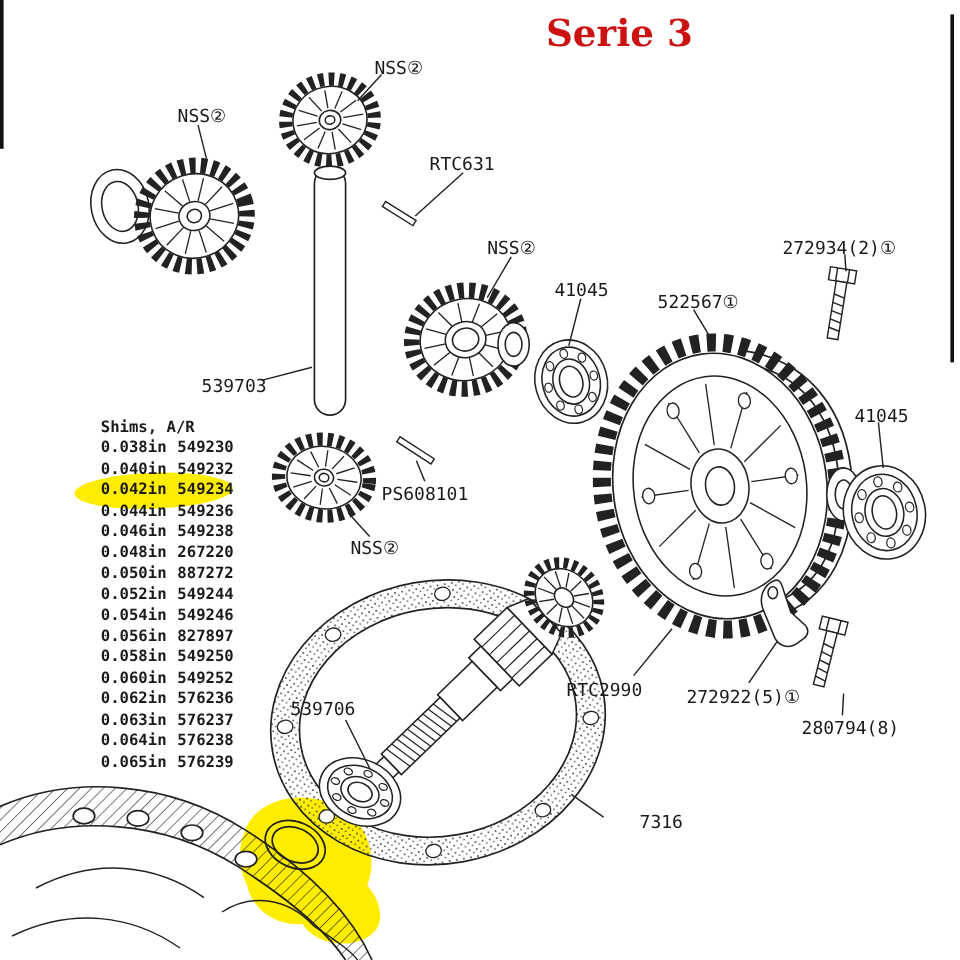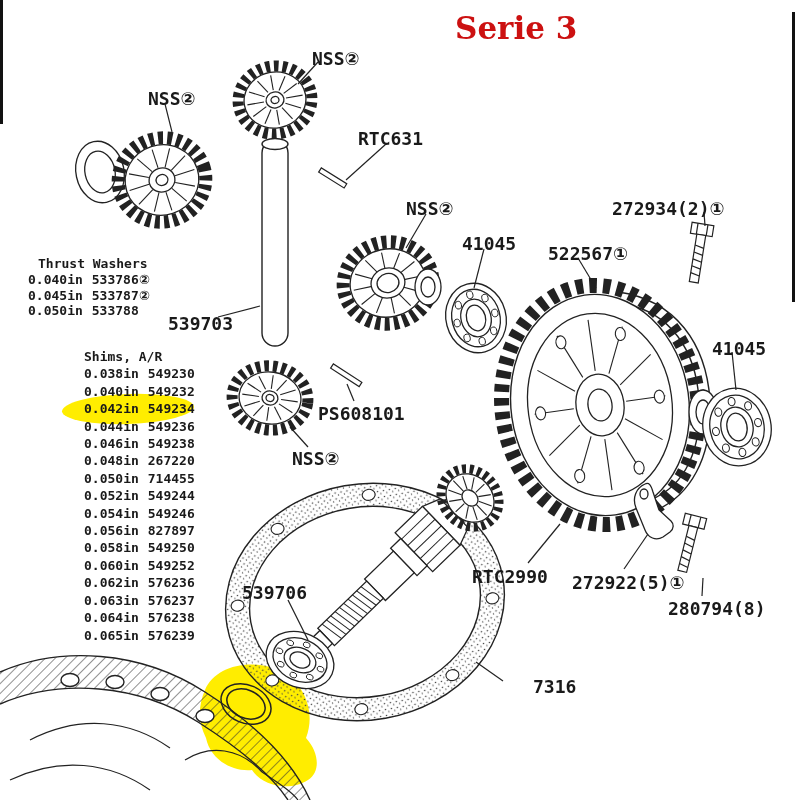--- a/index.html
+++ b/index.html
@@ -2,21 +2,21 @@
 <html><head>
 <meta charset="utf-8">
 <style>
   * { margin:0; padding:0; box-sizing:border-box; }
   html,body { width:800px; height:800px; background:#fff; overflow:hidden;
               font-family:"DejaVu Sans Mono","DejaVu Sans",monospace; color:#1a1a1a; }
   .stage { position:relative; width:632px; height:800px; background:#fff; }
   svg.art { position:absolute; left:0; top:0; z-index:1; }
   .title { position:absolute; left:455px; top:10px; z-index:3;
            font-family:"DejaVu Serif",serif; font-size:31px; font-weight:bold; color:#cc1111; }
-  .callout { position:absolute; z-index:3; font-size:18px; font-weight:bold; white-space:nowrap; }
+  .callout { position:absolute; z-index:3; font-size:15px; font-weight:normal; white-space:nowrap; }
   .block { position:absolute; z-index:3; font-size:13px; font-weight:bold; white-space:nowrap; }
   .tw .r { line-height:15.5px; }
   .sh .r { line-height:17.4px; }
   .hd { line-height:17.4px; }
   .tw .hd { line-height:17px; padding-left:10px; }
   .r .part { margin-left:9px; }
   .badge { font-family:"DejaVu Sans",sans-serif; }
 </style>
 </head>
 <body>
@@ -282,47 +282,41 @@
 </svg>
 
 <div class="title">Serie 3</div>
 
 <div class="callout" style="left:148px;top:88px">NSS②</div>
 <div class="callout" style="left:312px;top:48px">NSS②</div>
 <div class="callout" style="left:358px;top:128px">RTC631</div>
 <div class="callout" style="left:406px;top:198px">NSS②</div>
 <div class="callout" style="left:462px;top:233px">41045</div>
 <div class="callout" style="left:548px;top:243px">522567①</div>
-<div class="callout" style="left:612px;top:198px">272934(2)①</div>
+<div class="callout" style="left:652px;top:198px">272934(2)①</div>
 <div class="callout" style="left:712px;top:338px">41045</div>
 <div class="callout" style="left:168px;top:313px">539703</div>
 <div class="callout" style="left:318px;top:403px">PS608101</div>
 <div class="callout" style="left:292px;top:448px">NSS②</div>
 <div class="callout" style="left:472px;top:566px">RTC2990</div>
 <div class="callout" style="left:572px;top:572px">272922(5)①</div>
 <div class="callout" style="left:668px;top:598px">280794(8)</div>
 <div class="callout" style="left:242px;top:582px">539706</div>
 <div class="callout" style="left:533px;top:676px">7316</div>
 
-<div class="block tw" style="left:28px;top:255px">
-  <div class="hd">Thrust Washers</div>
-  <div class="r"><span>0.040in</span><span class="part">533786</span><span class="badge">②</span></div>
-  <div class="r"><span>0.045in</span><span class="part">533787</span><span class="badge">②</span></div>
-  <div class="r"><span>0.050in</span><span class="part">533788</span><span class="badge"></span></div>
-</div>
 
 <div class="block sh" style="left:84px;top:348px">
   <div class="hd">Shims, A/R</div>
   <div class="r"><span>0.038in</span><span class="part">549230</span></div>
   <div class="r"><span>0.040in</span><span class="part">549232</span></div>
   <div class="r"><span>0.042in</span><span class="part">549234</span></div>
   <div class="r"><span>0.044in</span><span class="part">549236</span></div>
   <div class="r"><span>0.046in</span><span class="part">549238</span></div>
   <div class="r"><span>0.048in</span><span class="part">267220</span></div>
-  <div class="r"><span>0.050in</span><span class="part">714455</span></div>
+  <div class="r"><span>0.050in</span><span class="part">887272</span></div>
   <div class="r"><span>0.052in</span><span class="part">549244</span></div>
   <div class="r"><span>0.054in</span><span class="part">549246</span></div>
   <div class="r"><span>0.056in</span><span class="part">827897</span></div>
   <div class="r"><span>0.058in</span><span class="part">549250</span></div>
   <div class="r"><span>0.060in</span><span class="part">549252</span></div>
   <div class="r"><span>0.062in</span><span class="part">576236</span></div>
   <div class="r"><span>0.063in</span><span class="part">576237</span></div>
   <div class="r"><span>0.064in</span><span class="part">576238</span></div>
   <div class="r"><span>0.065in</span><span class="part">576239</span></div>
 </div>

